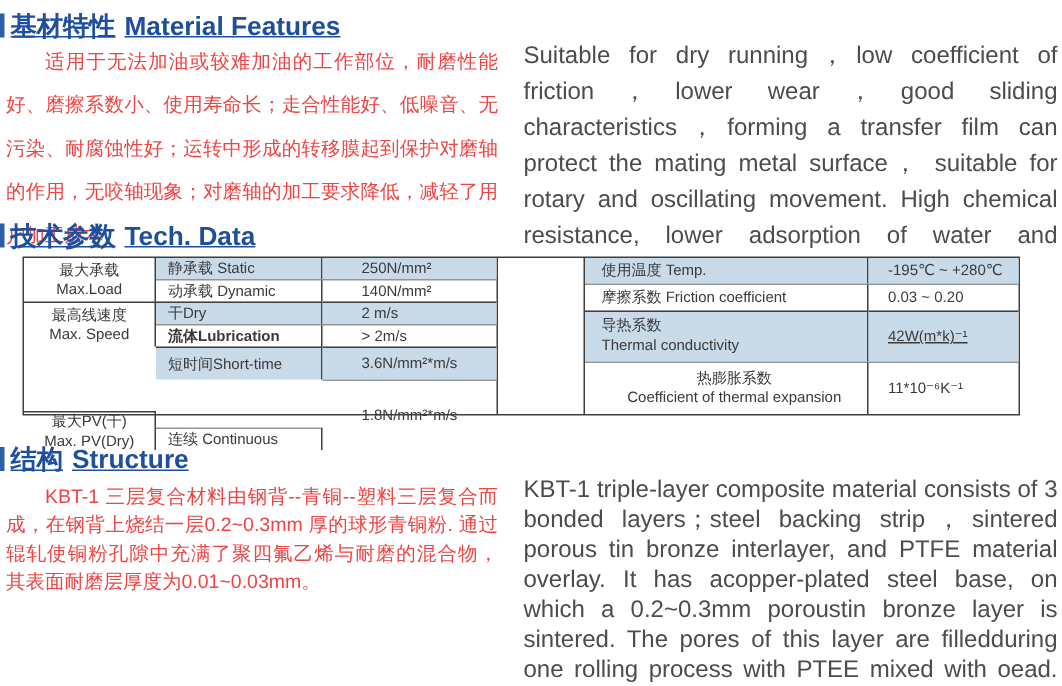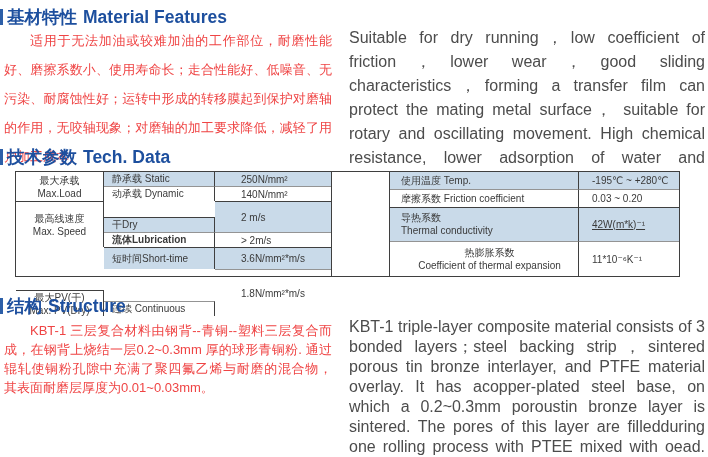--- a/index.html
+++ b/index.html
@@ -3,21 +3,21 @@
 <meta charset="utf-8">
 <style>
   html,body{margin:0;padding:0;background:#fff;}
   .page{
     position:relative;width:708px;height:457px;background:#ffffff;overflow:hidden;
     font-family:"Liberation Sans","DejaVu Sans",sans-serif;color:#2f2f2f;
   }
   
   .h{
     position:absolute;left:0;padding-left:7px;height:20px;line-height:20px;
-    font-size:17.5px;font-weight:bold;color:#1d4f9e;white-space:nowrap;
+    font-size:17.5px;font-weight:bold;color:#1d4f9e;white-space:nowrap;text-decoration:underline;
   }
   .h .bar{
     position:absolute;left:0;top:2px;width:3px;height:16px;background:#2d5fa8;
   }
   .h .zh{margin-right:6px;}
   
   .para{position:absolute;text-align:justify;}
   .zh-para{font-size:13px;color:#ef4444;}
   .en-para{font-size:16px;color:#4c4c4c;}
   .indent{text-indent:2em;}
@@ -82,21 +82,21 @@
         <span>Max.Load</span>
       </div>
       <div class="cell vl shade" style="grid-row:1;">250N/mm²</div>
       <div class="cell nm lt" style="grid-row:2;">动承载 Dynamic</div>
       <div class="cell vl lt" style="grid-row:2;">140N/mm²</div>
 
       <div class="cell grp dt" style="grid-row:3 / span 2;">
         <span>最高线速度</span>
         <span>Max. Speed</span>
       </div>
-      <div class="cell nm shade dt" style="grid-row:3;margin-top:16px;">干Dry</div>
+      <div class="cell nm shade dt" style="grid-row:3;">干Dry</div>
       <div class="cell vl shade dt" style="grid-row:3;">2 m/s</div>
       <div class="cell nm lt" style="grid-row:4;font-weight:bold;">流体Lubrication</div>
       <div class="cell vl lt" style="grid-row:4;">&gt; 2m/s</div>
 
       <div class="cell grp dt" style="grid-row:5 / span 2;margin-top:43px;">
         <span>最大PV(干)</span>
         <span>Max. PV(Dry)</span>
       </div>
       <div class="cell nm shade dt" style="grid-row:5;">短时间Short-time</div>
       <div class="cell vl shade dt" style="grid-row:5;">3.6N/mm²*m/s</div>

